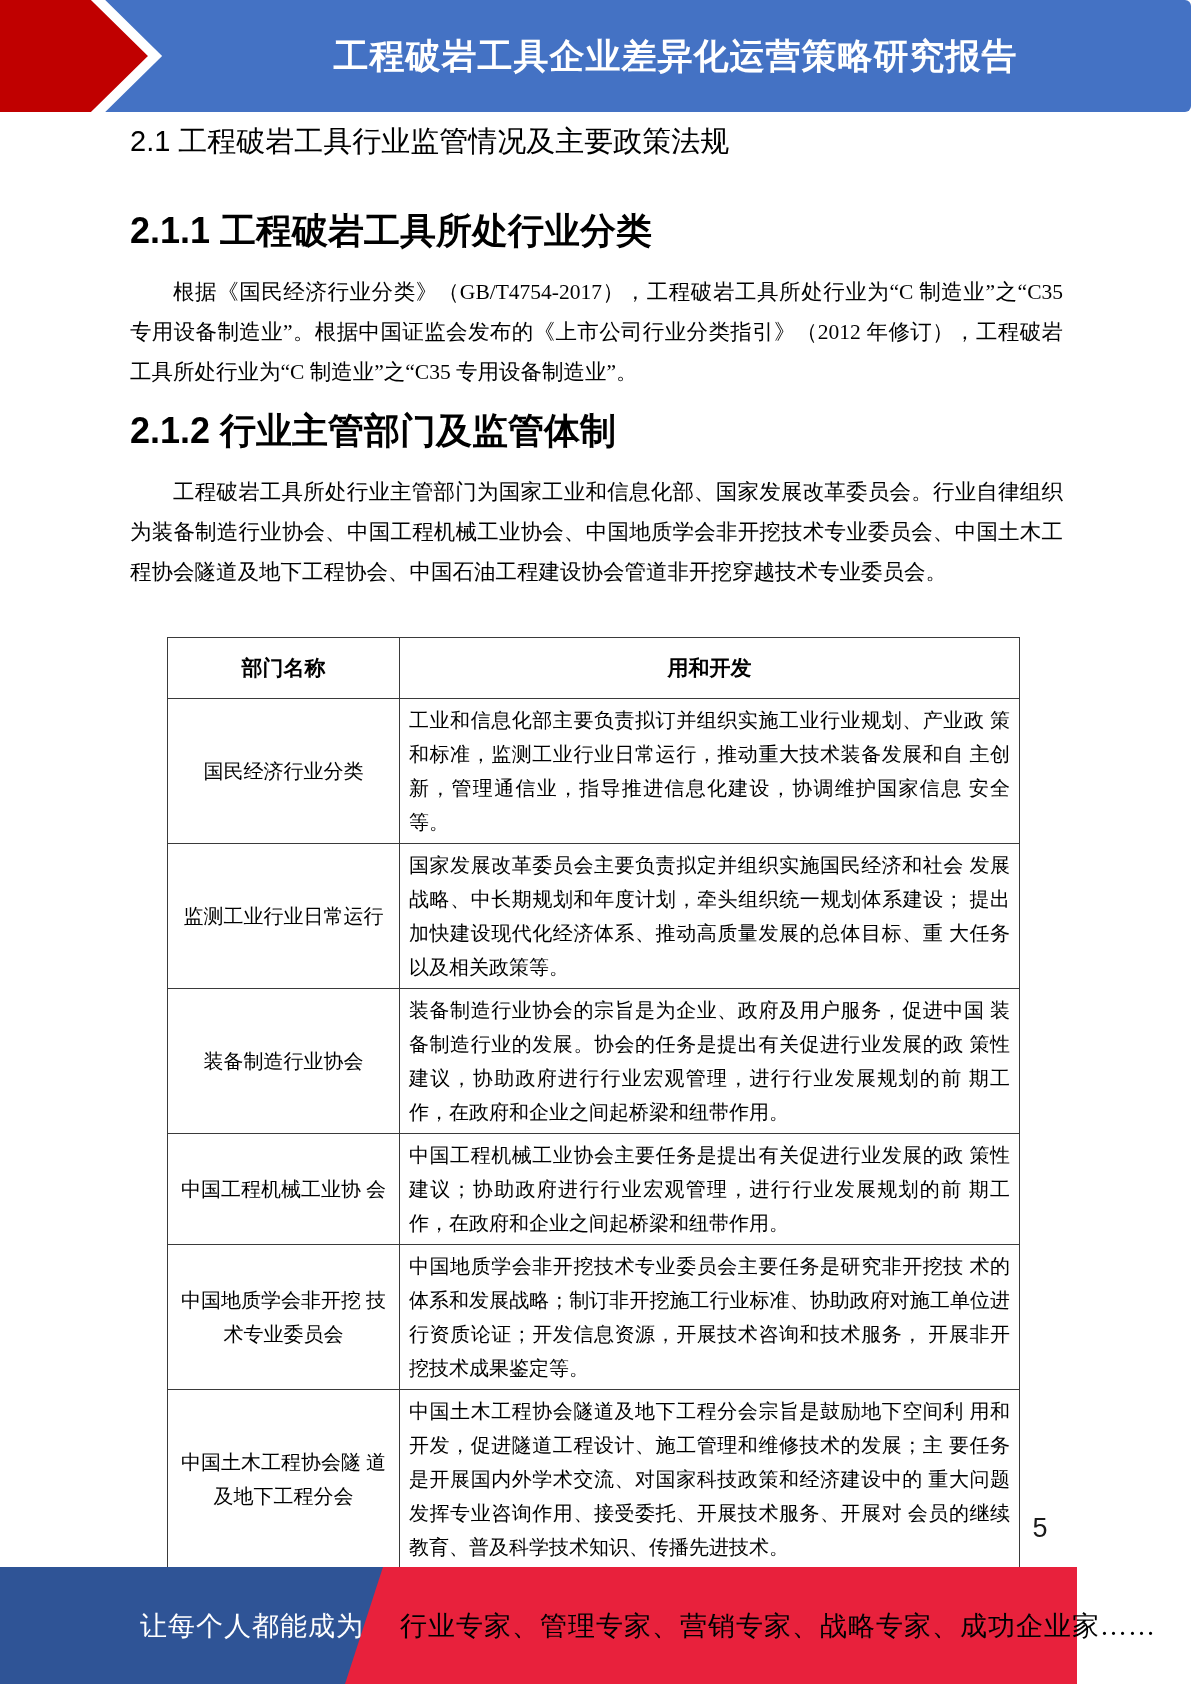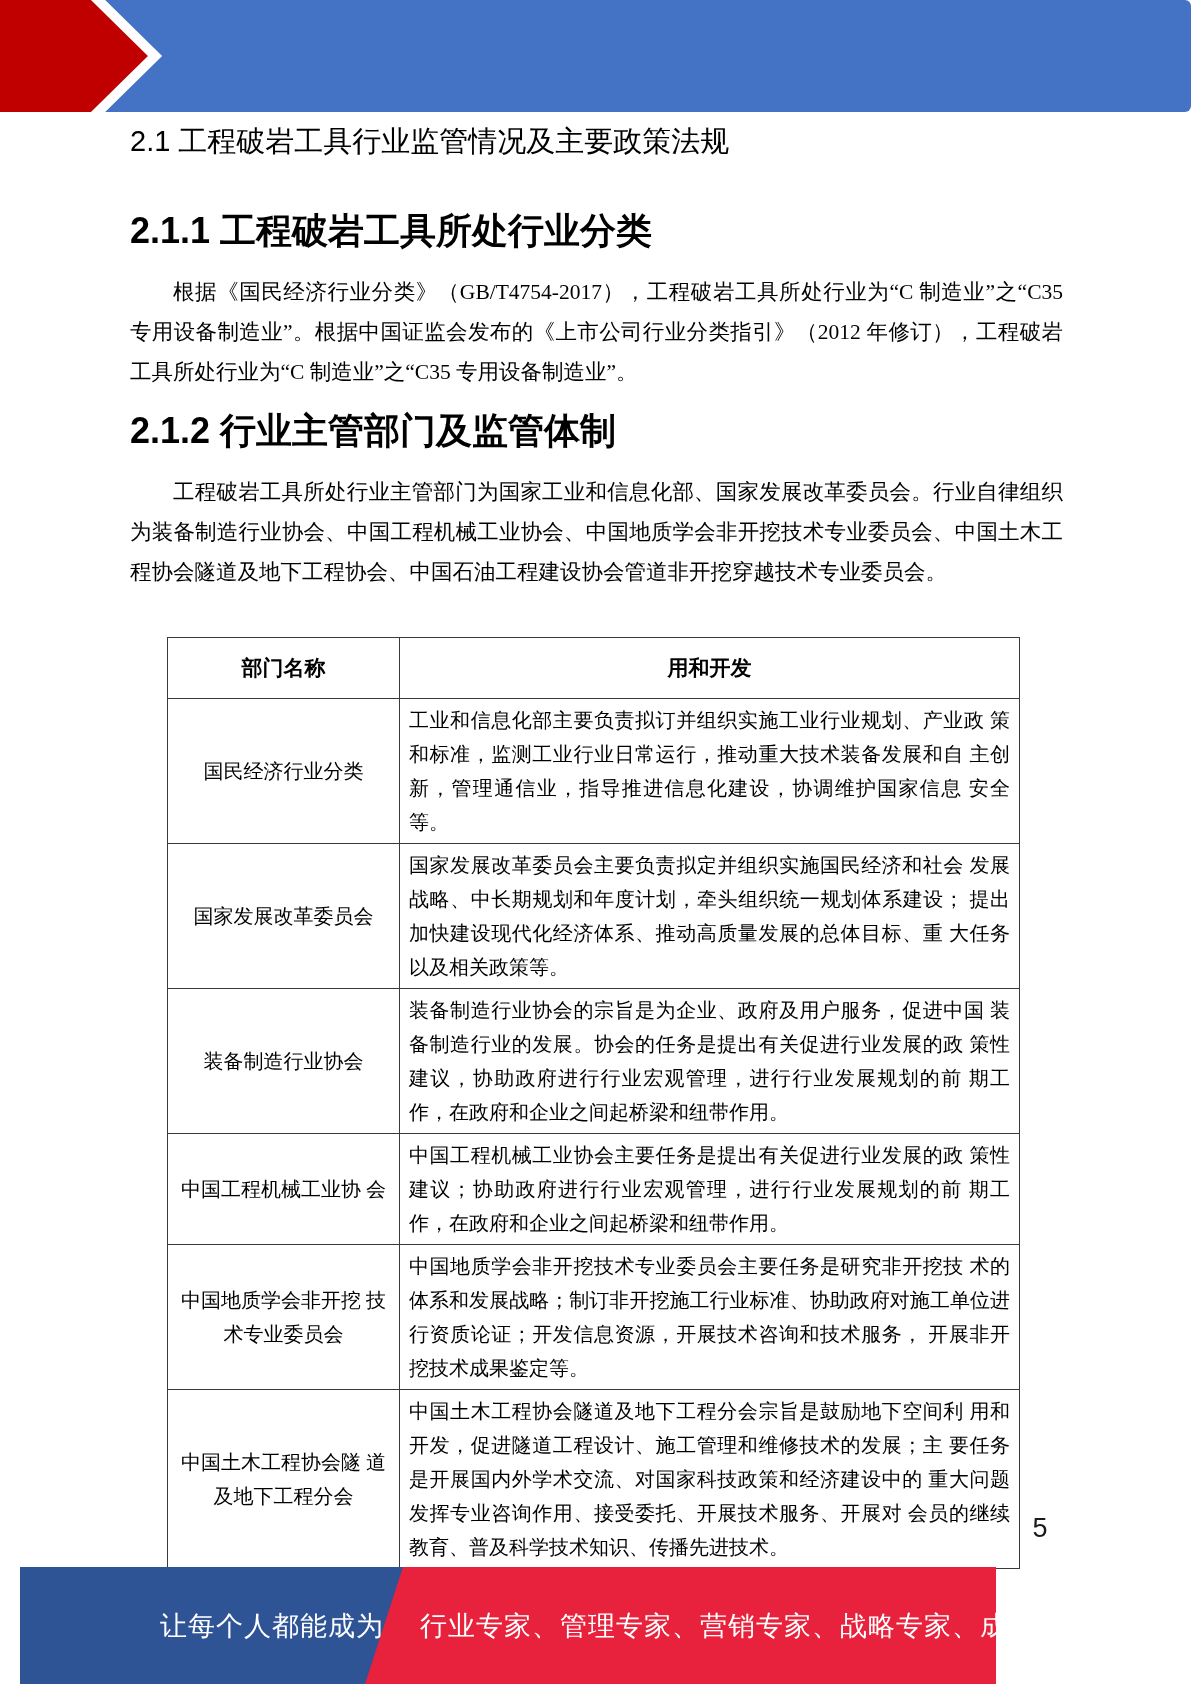--- a/index.html
+++ b/index.html
@@ -60,49 +60,49 @@
   .cell-name { text-align:center; padding:4px 10px; line-height:34px; }
   .cell-duty { text-align:justify; padding:4px 9px; line-height:34px; }
   
   .page-num {
     position:absolute; top:1513px; left:1018px; width:44px;
     text-align:center; font-family:"Liberation Sans", sans-serif;
     font-size:27px; color:#1a1a1a;
   }
   
   .footer {
-    position:absolute; left:0; bottom:0; width:976px; height:117px;
+    position:absolute; left:0; bottom:0; width:1077px; height:117px;
     background:#E8213C;
-    margin-left:20px;
   }
   .footer-blue {
     position:absolute; left:0; top:0; width:400px; height:117px;
     background:#2F5496;
     clip-path:polygon(0 0, 383px 0, 345px 117px, 0 117px);
   }
   .footer-left-text {
     position:absolute; left:140px; top:0; height:117px;
     display:flex; align-items:center;
     color:#ffffff; font-size:27px; letter-spacing:1px; white-space:nowrap;
   }
   .footer-right-text {
     position:absolute; left:400px; top:0; height:117px;
     display:flex; align-items:center;
-    color:#ffffff; font-size:27px; letter-spacing:1px; white-space:nowrap;
+    color:#000000; font-size:27px; letter-spacing:1px; white-space:nowrap;
   }
 </style>
 </head>
 <body>
 
 <div class="banner">
   <svg class="chevron" viewBox="0 0 170 112" preserveAspectRatio="none">
     <polygon points="0,0 94,0 152,56 94,112 0,112" fill="#C00000"></polygon>
     <polyline points="94,-4 155,56 94,116" fill="none" stroke="#ffffff" stroke-width="10"></polyline>
     <polygon points="0,0 90,0 146,56 90,112 0,112" fill="#C00000"></polygon>
   </svg>
+  <div class="banner-title">工程破岩工具企业差异化运营策略研究报告</div>
 </div>
 
 <div class="h-main" id="h21">2.1 工程破岩工具行业监管情况及主要政策法规</div>
 
 <div class="h-sub" id="h211">2.1.1 工程破岩工具所处行业分类</div>
 <div class="para" id="p211">根据《国民经济行业分类》（GB/T4754-2017），工程破岩工具所处行业为“C 制造业”之“C35 专用设备制造业”。根据中国证监会发布的《上市公司行业分类指引》（2012 年修订），工程破岩工具所处行业为“C 制造业”之“C35 专用设备制造业”。</div>
 
 <div class="h-sub" id="h212">2.1.2 行业主管部门及监管体制</div>
 <div class="para" id="p212">工程破岩工具所处行业主管部门为国家工业和信息化部、国家发展改革委员会。行业自律组织为装备制造行业协会、中国工程机械工业协会、中国地质学会非开挖技术专业委员会、中国土木工程协会隧道及地下工程协会、中国石油工程建设协会管道非开挖穿越技术专业委员会。</div>
 
@@ -116,21 +116,21 @@
       <th>部门名称</th>
       <th>用和开发</th>
     </tr>
   </thead>
   <tbody>
     <tr>
       <td class="cell-name">国民经济行业分类</td>
       <td class="cell-duty">工业和信息化部主要负责拟订并组织实施工业行业规划、产业政 策和标准，监测工业行业日常运行，推动重大技术装备发展和自 主创新，管理通信业，指导推进信息化建设，协调维护国家信息 安全等。</td>
     </tr>
     <tr>
-      <td class="cell-name">国家发展改革委员会</td>
+      <td class="cell-name">监测工业行业日常运行</td>
       <td class="cell-duty">国家发展改革委员会主要负责拟定并组织实施国民经济和社会 发展战略、中长期规划和年度计划，牵头组织统一规划体系建设； 提出加快建设现代化经济体系、推动高质量发展的总体目标、重 大任务以及相关政策等。</td>
     </tr>
     <tr>
       <td class="cell-name">装备制造行业协会</td>
       <td class="cell-duty">装备制造行业协会的宗旨是为企业、政府及用户服务，促进中国 装备制造行业的发展。协会的任务是提出有关促进行业发展的政 策性建议，协助政府进行行业宏观管理，进行行业发展规划的前 期工作，在政府和企业之间起桥梁和纽带作用。</td>
     </tr>
     <tr>
       <td class="cell-name">中国工程机械工业协 会</td>
       <td class="cell-duty">中国工程机械工业协会主要任务是提出有关促进行业发展的政 策性建议；协助政府进行行业宏观管理，进行行业发展规划的前 期工作，在政府和企业之间起桥梁和纽带作用。</td>
     </tr>

